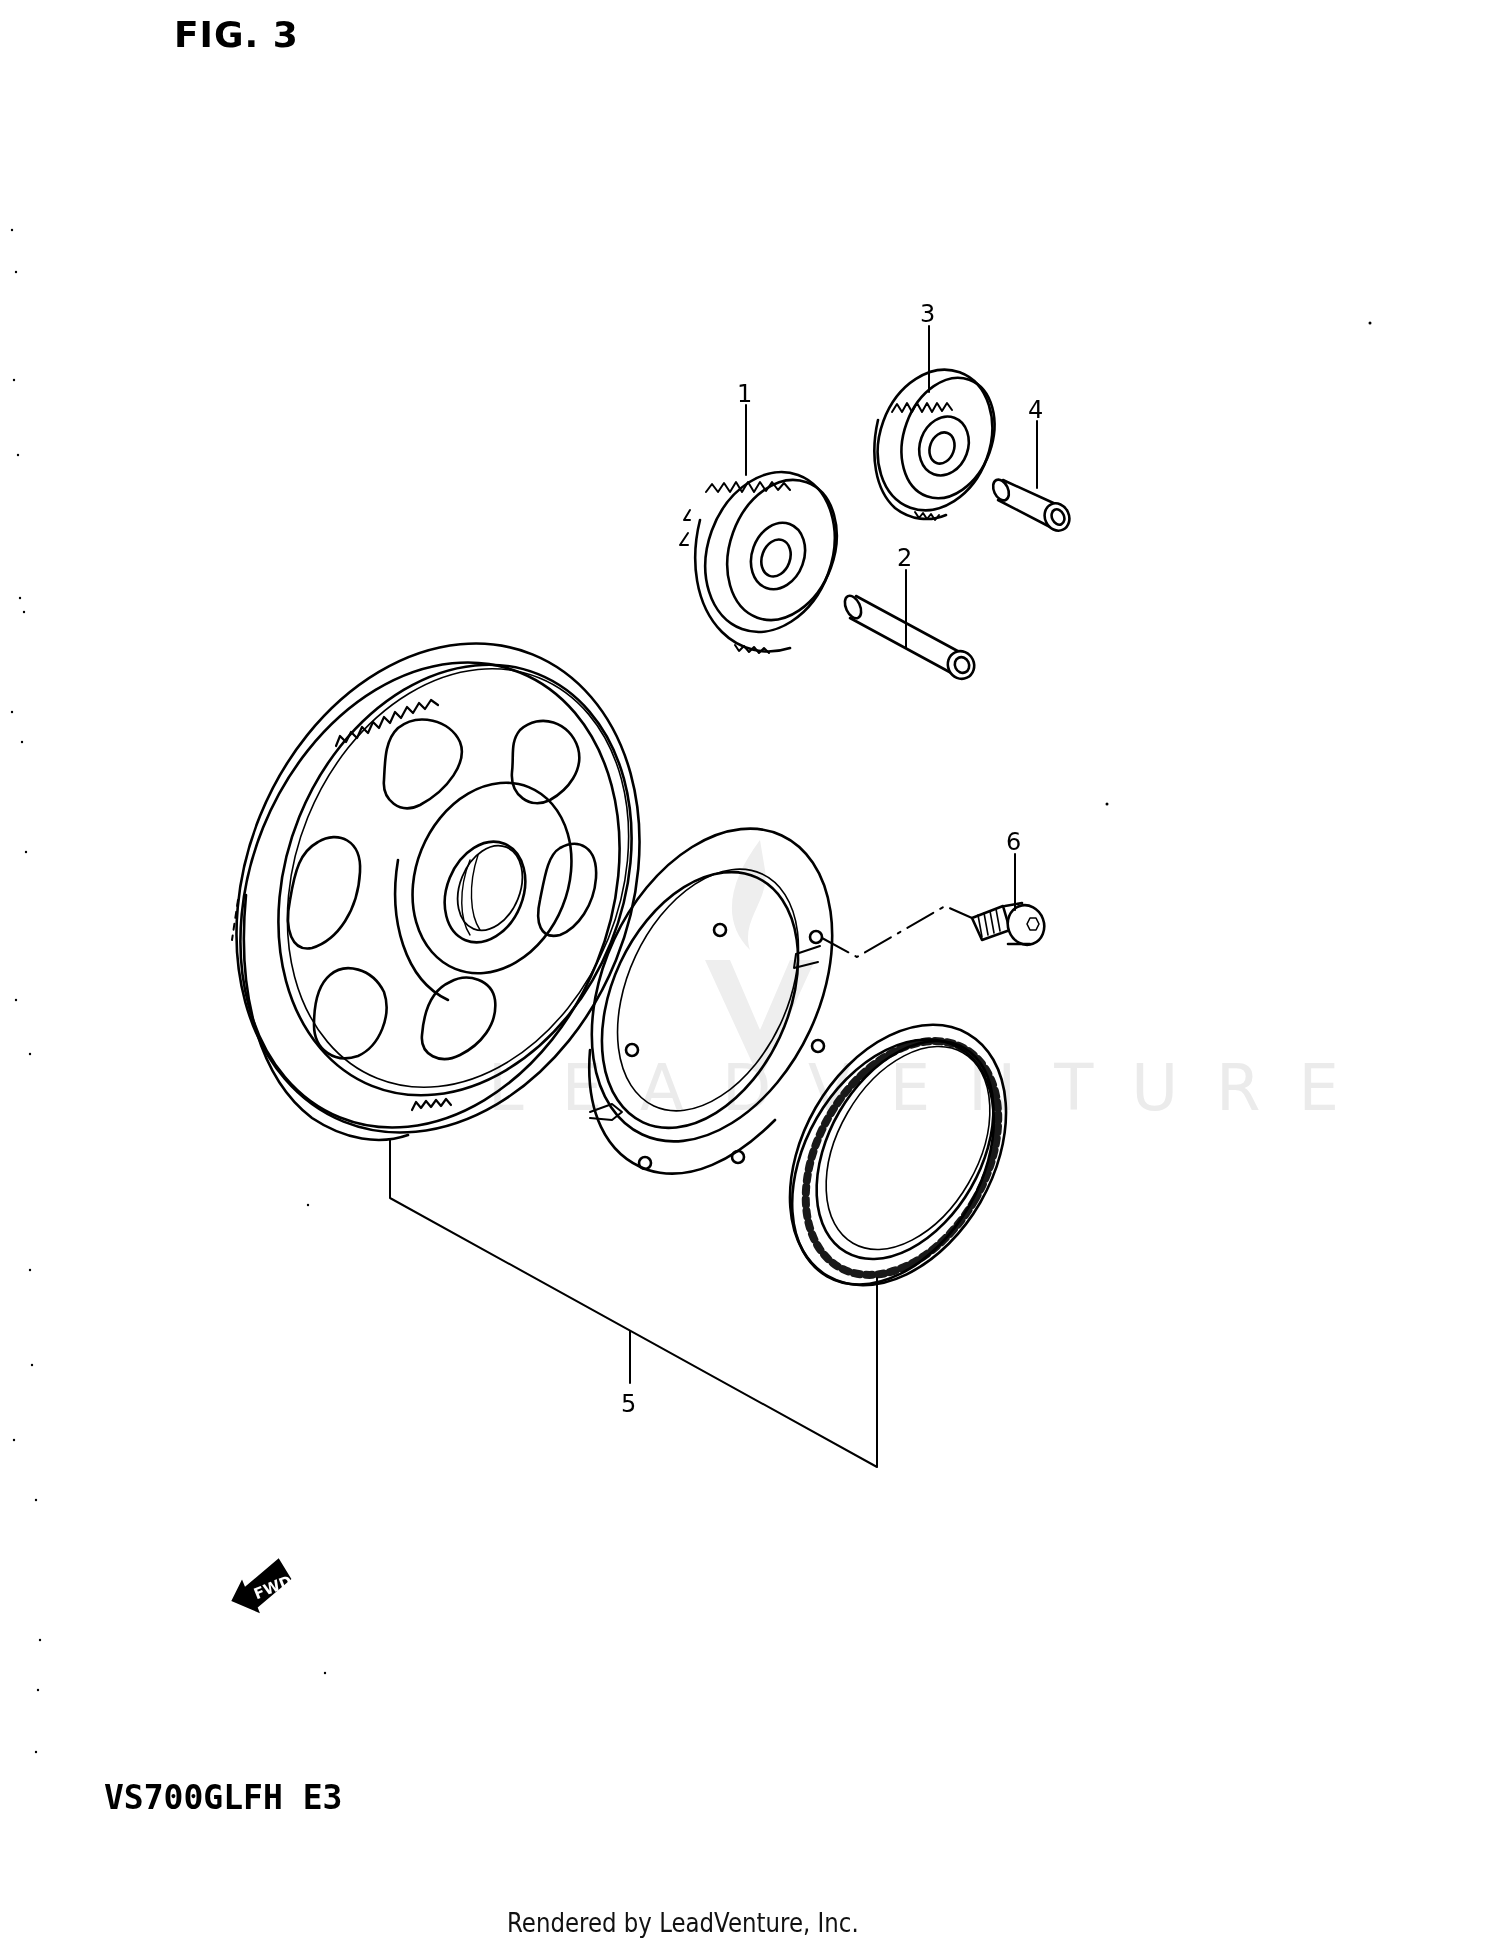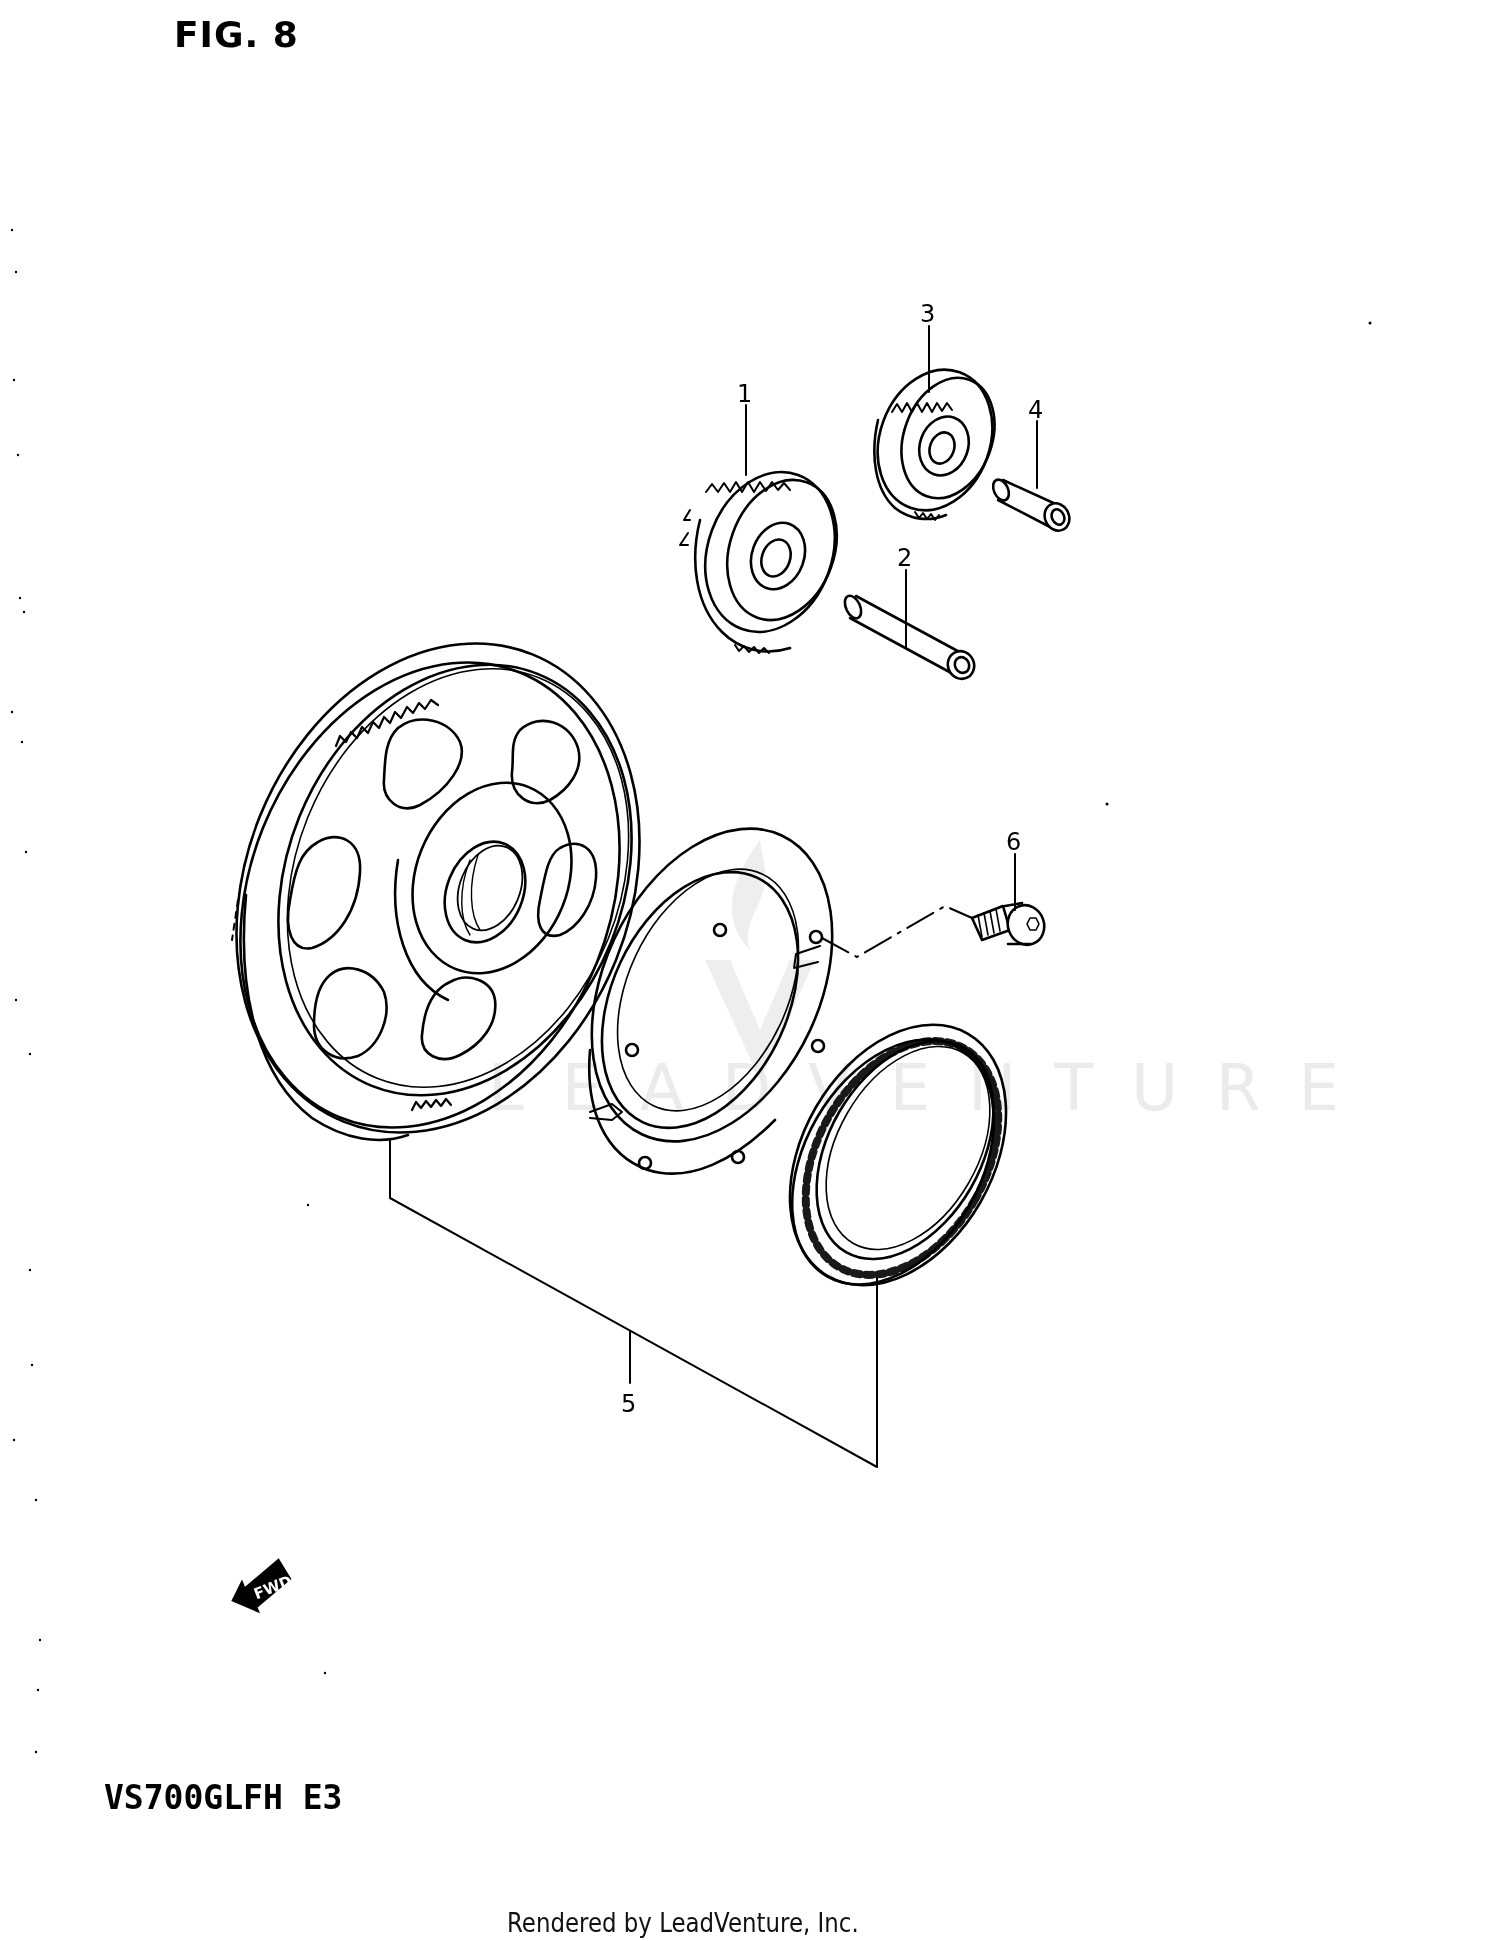--- a/index.html
+++ b/index.html
@@ -167,15 +167,15 @@
     <circle cx="40" cy="1640" r="1.2"></circle>
       <circle cx="38" cy="1690" r="1.2"></circle>
       <circle cx="36" cy="1752" r="1.2"></circle>
     <circle cx="1370" cy="323" r="1.5"></circle>
       <circle cx="1107" cy="804" r="1.5"></circle>
       <circle cx="308" cy="1205" r="1.2"></circle>
     <circle cx="325" cy="1673" r="1.2"></circle>
   </g>
 </svg>
 
-<div class="fig-title">FIG. 8</div>
+<div class="fig-title">FIG. 3</div>
 <div class="model-code">VS700GLFH E3</div>
 <div class="footer"><span>Rendered by LeadVenture, Inc.</span></div>
 
 </body></html>

